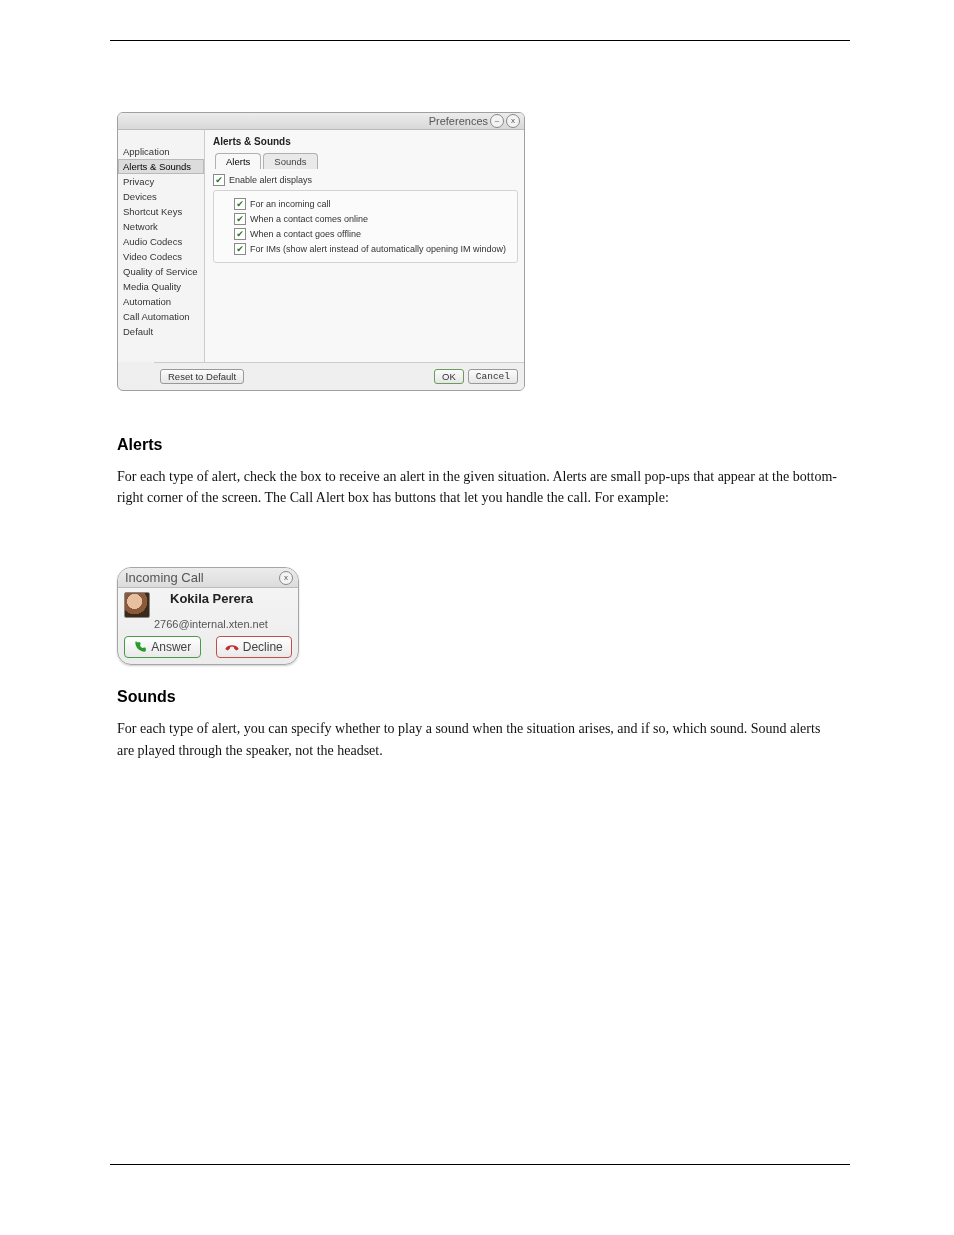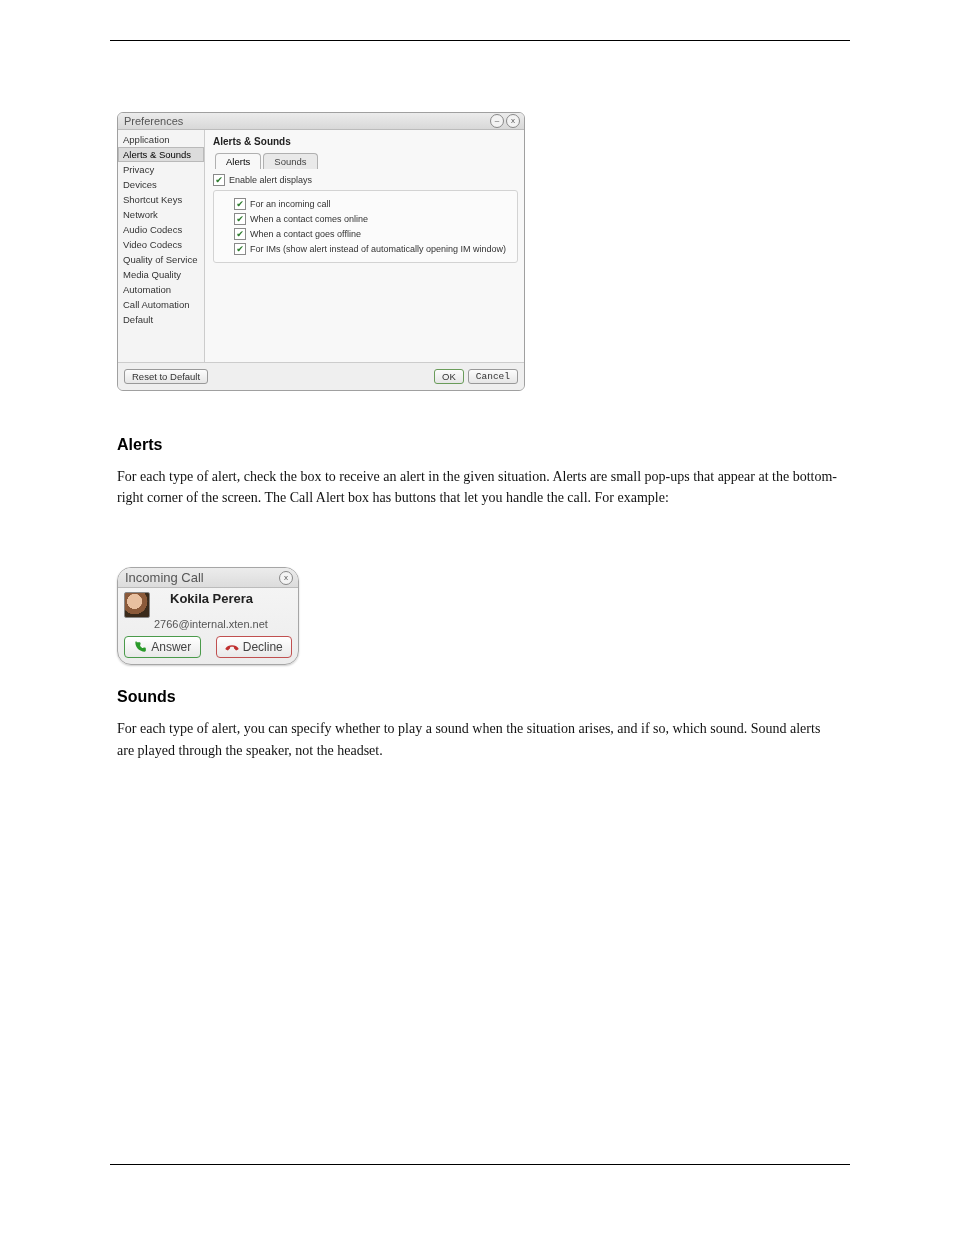--- a/index.html
+++ b/index.html
@@ -43,20 +43,21 @@
   .pref-titlebar {
     display: flex;
     align-items: center;
     justify-content: space-between;
     height: 16px;
     padding: 0 4px 0 6px;
     background: linear-gradient(#ececec, #d8d8d8);
     border-bottom: 1px solid #bbb;
     font-size: 11px;
     color: #555;
+    text-align: right;
   }
   .pref-titlebar .title { flex: 1; }
   .win-btn {
     width: 12px;
     height: 12px;
     margin-left: 2px;
     border: 1px solid #888;
     border-radius: 50%;
     background: #f3f3f3;
     display: inline-flex;
@@ -66,21 +67,21 @@
     color: #555;
     line-height: 1;
   }
   .pref-body {
     display: flex;
     min-height: 232px;
     background: #f2f2f2;
   }
   .pref-sidebar {
     width: 86px;
-    padding: 2px 0;
+    padding: 14px 0;
     background: #f4f4f4;
     border-right: 1px solid #ccc;
   }
   .pref-sidebar .item {
     padding: 2px 4px 2px 5px;
     font-size: 9.5px;
     color: #333;
     cursor: pointer;
     white-space: nowrap;
   }
@@ -148,20 +149,21 @@
     margin-top: 4px;
     border-radius: 3px;
     background: #fbfbfb;
   }
   .pref-footer {
     display: flex;
     align-items: center;
     padding: 6px;
     border-top: 1px solid #ccc;
     background: #efefef;
+    margin-left: 36px;
   }
   .btn {
     font-size: 9.5px;
     padding: 1px 7px;
     border: 1px solid #999;
     border-radius: 3px;
     background: linear-gradient(#fcfcfc, #e6e6e6);
     color: #333;
     cursor: pointer;
   }

